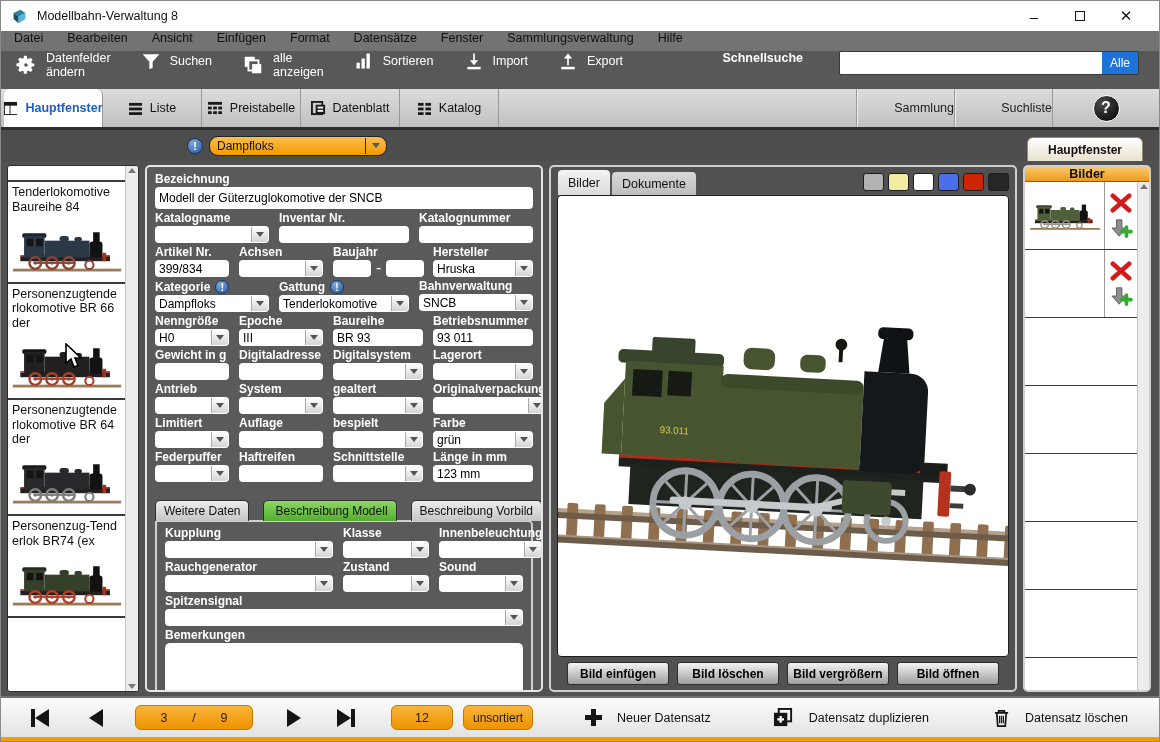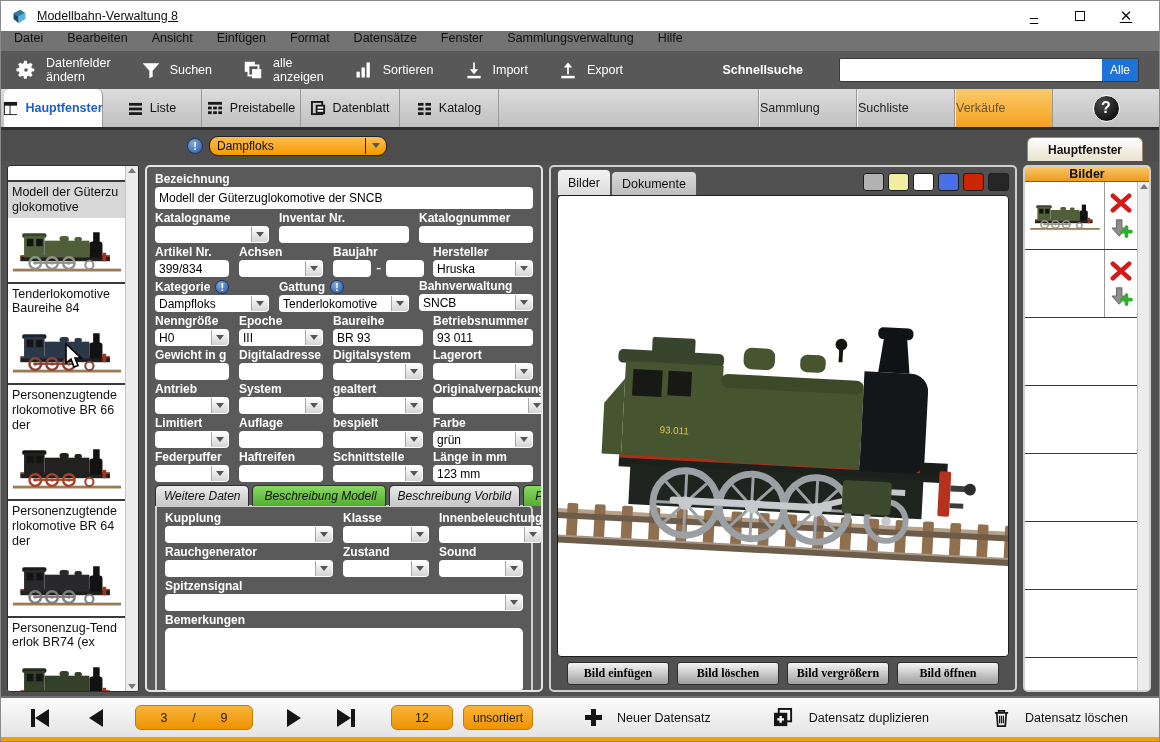--- a/index.html
+++ b/index.html
@@ -3,43 +3,43 @@
 <meta charset="utf-8">
 <style>
   * { box-sizing: border-box; margin: 0; padding: 0; }
   html,body { width:1160px; height:742px; }
   body {
     font-family:"Liberation Sans",sans-serif;
     background:#515151; position:relative; overflow:hidden;
     border:1px solid #8a8a8a;
   }
   
-  .titlebar { height:30px; background:#fff; display:flex; align-items:center; padding:0 10px;text-decoration:underline; }
+  .titlebar { height:30px; background:#fff; display:flex; align-items:center; padding:0 10px; }
   .app-icon { width:17px; height:17px; }
   .title-text { font-size:12.5px; color:#111; margin-left:9px; }
   .win-controls { margin-left:auto; display:flex; align-items:center; gap:0; }
   .wc { width:46px; height:30px; display:flex; align-items:center; justify-content:center; font-size:15px; color:#111; }
   .wc .maxbox { width:10px; height:10px; border:1px solid #111; display:block; }
   
   .menubar { height:20px; background:#737373; display:flex; align-items:flex-start; gap:24px; padding:0 13px; font-size:12.5px; color:#111; }
   
-  .toolbar { height:38px; background:#585858; display:flex; align-items:center; color:#fff; padding:0 14px; }
+  .toolbar { height:38px; background:#585858; display:flex; align-items:flex-start; color:#fff; padding:0 14px; }
   .tbtn { display:flex; align-items:center; gap:9px; margin-right:30px; font-size:12.5px; line-height:1.15; white-space:pre-line; }
   .tbtn svg { flex:0 0 auto; }
   .qs-label { margin-left:auto; font-weight:bold; font-size:12.5px; }
   .searchwrap { width:300px; height:24px; margin-left:36px; margin-right:6px; display:flex; border-radius:2px; overflow:hidden; border:1px solid #3a3a3a; }
   .searchwrap input { flex:1; border:none; outline:none; font-size:12px; padding:0 6px; }
   .alle-btn { width:36px; background:#1e73d8; color:#fff; font-size:12px; display:flex; align-items:center; justify-content:center; }
   
   .tabbar { height:38px; background:linear-gradient(#dcdcdc,#c0c0c0); display:flex; align-items:stretch; }
   .vtab { width:99px; display:flex; align-items:center; justify-content:center; gap:7px; font-size:12.5px; color:#111; border-right:1px solid #999; }
   .vtab svg { flex:0 0 auto; }
   .vtab.active { background:#fff; color:#1f5fc2; font-weight:bold; border-radius:6px 6px 0 0; margin-left:3px; }
   .tab-spacer { flex:1; border-right:1px solid #999; }
-  .rtab { width:98px; display:flex; align-items:center; justify-content:flex-start; font-size:12.5px; color:#222; border-right:1px solid #999; border-left:1px solid #eee; }
+  .rtab { width:98px; display:flex; align-items:center; justify-content:flex-end; font-size:12.5px; color:#222; border-right:1px solid #999; border-left:1px solid #eee; }
   .rtab.active { background:linear-gradient(#fbc96a,#f5a220); color:#6b5430; }
   .help-seg { width:106px; display:flex; align-items:center; justify-content:center; }
   .help-circle { width:27px; height:27px; border-radius:50%; background:radial-gradient(circle at 35% 30%,#4a4a4a,#000); color:#fff; font-weight:bold; font-size:16px; display:flex; align-items:center; justify-content:center; border:1px solid #fff; }
   
   .filterbar { height:34px; background:#4d4d4d; border-top:3px solid #2e2e2e; display:flex; align-items:center; position:relative; }
   .info-icon { width:16px; height:16px; border-radius:50%; background:radial-gradient(circle at 35% 28%,#7ea8d8,#2b5a9e); color:#fff; font-weight:bold; font-size:11px; display:flex; align-items:center; justify-content:center; margin-left:186px; border:1px solid #17366b; }
   .cat-dd { margin-left:6px; width:178px; height:20px; background:linear-gradient(#fdbd4e,#f59a00); border:1.5px solid #222; border-radius:9px; display:flex; align-items:center; font-size:12px; color:#111; padding-left:7px; position:relative; }
   .cat-dd .ddend { position:absolute; right:1px; top:1px; bottom:1px; width:20px; border-left:1.5px solid #222; border-radius:0 8px 8px 0; background:linear-gradient(#fdbd4e,#f59a00); display:flex; align-items:center; justify-content:center; }
   .hf-tab { position:absolute; right:16px; bottom:0; width:116px; height:24px; background:linear-gradient(#fefefe,#e9e2cf); border:1px solid #9a8c6a; border-bottom:none; border-radius:6px 6px 0 0; font-weight:bold; font-size:12px; color:#111; display:flex; align-items:center; justify-content:center; }
   
@@ -65,37 +65,37 @@
   .fval .txt { overflow:hidden; white-space:nowrap; }
   input.tin { width:100%; height:17px; margin-top:1px; border:none; border-radius:4px; font-family:"Liberation Sans",sans-serif; font-size:12px; padding:0 4px; outline:none; display:block; }
   .ddbtn { position:absolute; right:1px; top:1px; bottom:1px; width:17px; background:linear-gradient(#ffffff,#d4d4d4); border-left:1px solid #a8a8a8; border-radius:0 3px 3px 0; display:flex; align-items:center; justify-content:center; }
   .chev { width:0; height:0; border-left:4px solid transparent; border-right:4px solid transparent; border-top:5px solid #555; }
   .grid { display:grid; column-gap:10px; }
   .g3 { grid-template-columns:114px 130px 1fr; }
   .g4 { grid-template-columns:74px 84px 90px 1fr; }
   .byrow { display:flex; align-items:center; gap:5px; }
   .byrow input { width:38px; }
   .info-sm { width:14px; height:14px; border-radius:50%; background:radial-gradient(circle at 35% 28%,#7ea8d8,#2b5a9e); color:#fff; font-weight:bold; font-size:10px; display:flex; align-items:center; justify-content:center; border:1px solid #17366b; }
-  .detail-tabs { display:flex; align-items:flex-end; gap:3px; margin-top:3px; position:relative; z-index:1;font-style:italic; }
+  .detail-tabs { display:flex; align-items:flex-end; gap:14px; margin-top:18px; position:relative; z-index:1; }
   .dtab { height:21px; padding:0 8px; font-size:12px; color:#111; display:flex; align-items:center; border:1px solid #2e2e2e; border-bottom:none; border-radius:5px 5px 0 0; background:linear-gradient(#ececec,#c6c6c6); white-space:nowrap; }
   .dtab.green { background:linear-gradient(#8bd862,#54ad30);padding-left:11px; }
   .detail-panel { border:2px solid #cfcfcf; border-radius:0 5px 5px 5px; margin-top:-1px; padding:2px 8px 6px; }
   .gd { display:grid; grid-template-columns:168px 86px 1fr; column-gap:10px; }
   textarea.bem { width:100%; height:64px; margin-top:1px; border:none; border-radius:5px; resize:none; font-family:"Liberation Sans",sans-serif; font-size:12px; padding:3px 5px; outline:none; display:block; }
   
   .image-panel { width:468px; border:2px solid #cfcfcf; border-radius:5px; padding:2px 6px 5px; display:flex; flex-direction:column; }
   .img-tabrow { display:flex; align-items:flex-end; height:26px; }
   .itab { height:24px; padding:0 10px; display:flex; align-items:center; font-size:12.5px; color:#111; border:1px solid #555; border-bottom:none; border-radius:5px 5px 0 0; background:linear-gradient(#d9d9d9,#bdbdbd); }
   .itab.active { background:linear-gradient(#f2f2f2,#dcdcdc); height:26px; }
   .swatches { margin-left:auto; display:flex; gap:4px; padding-bottom:4px; }
   .sw { width:21px; height:18px; border:1.5px solid #1e1e1e; border-radius:3px; }
   .img-box { flex:1; background:#fff; border:1px solid #1e1e1e; border-radius:4px; overflow:hidden; display:flex; align-items:center; justify-content:center; }
   .img-box svg { width:100%; height:100%; }
   .img-buttons { display:flex; gap:8px; margin-top:5px; padding:0 10px; }
-  .ibtn { flex:1; height:23px; background:linear-gradient(#f4f4f4,#9e9e9e); border:1px solid #2e2e2e; border-radius:3px; font-weight:bold; font-size:12px; color:#000; display:flex; align-items:center; justify-content:center;font-family:Liberation Serif, serif; }
+  .ibtn { flex:1; height:23px; background:linear-gradient(#f4f4f4,#9e9e9e); border:1px solid #2e2e2e; border-radius:3px; font-weight:bold; font-size:12px; color:#000; display:flex; align-items:center; justify-content:center; }
   
   .thumb-panel { width:128px; border:2px solid #cfcfcf; border-radius:5px; background:#fff; display:flex; flex-direction:column; overflow:hidden; }
   .thumb-header { height:20px; background:linear-gradient(#f9c868,#ee9b1e); border-bottom:1px solid #7c6325; font-weight:bold; font-size:12.5px; color:#111; display:flex; align-items:center; justify-content:center; }
   .thumb-body { flex:1; display:flex; }
   .thumb-rows { flex:1; }
   .trow { height:68px; border-bottom:1px solid #3a3a3a; display:flex; }
   .trow-left { flex:1; display:flex; align-items:center; justify-content:center; overflow:hidden; }
   .trow-icons { width:33px; border-left:1px solid #9a9a9a; display:flex; flex-direction:column; align-items:center; justify-content:center; gap:5px; }
   .t-scroll { width:12px; background:#ececec; border-left:1px solid #c5c5c5; display:flex; flex-direction:column; justify-content:space-between; align-items:center; padding:2px 0; }
   
@@ -279,23 +279,20 @@
       </svg>
     <span>Katalog</span>
   </div>
   <div class="tab-spacer"></div>
   <div class="rtab">
       <span>Sammlung</span>
     </div>
   <div class="rtab">
       <span>Suchliste</span>
     </div>
-  <div class="rtab active">
-      <span>Verkäufe</span>
-    </div>
   <div class="help-seg">
     <div class="help-circle">?</div>
   </div>
 </div>
 
 <div class="filterbar">
   <div class="info-icon">!</div>
   <div class="cat-dd">
     <span>Dampfloks</span>
     <span class="ddend">
@@ -303,28 +300,20 @@
       </span>
   </div>
   <div class="hf-tab">Hauptfenster</div>
 </div>
 
 <div class="content">
 
   <div class="sidebar">
     <div class="sb-items">
       <div class="sb-blank"></div>
-      <div class="sb-item">
-        <div class="sb-title selected">Modell der Güterzuglokomotive</div>
-        <div class="sb-img">
-          <svg class="mini-loco" style="--body:#4f5f3a;--roof:#3a442c;--wheel:#909488;--stripe:#8c3424">
-              <use href="#mini-loco"></use>
-            </svg>
-        </div>
-      </div>
       <div class="sb-item">
         <div class="sb-title">Tenderlokomotive Baureihe 84</div>
         <div class="sb-img">
           <svg class="mini-loco" style="--body:#2b3848;--roof:#1c242e;--wheel:#8a4436;--stripe:#8c3424">
               <use href="#mini-loco"></use>
             </svg>
         </div>
       </div>
       <div class="sb-item">
         <div class="sb-title">Personenzugtenderlokomotive BR 66 der</div>

